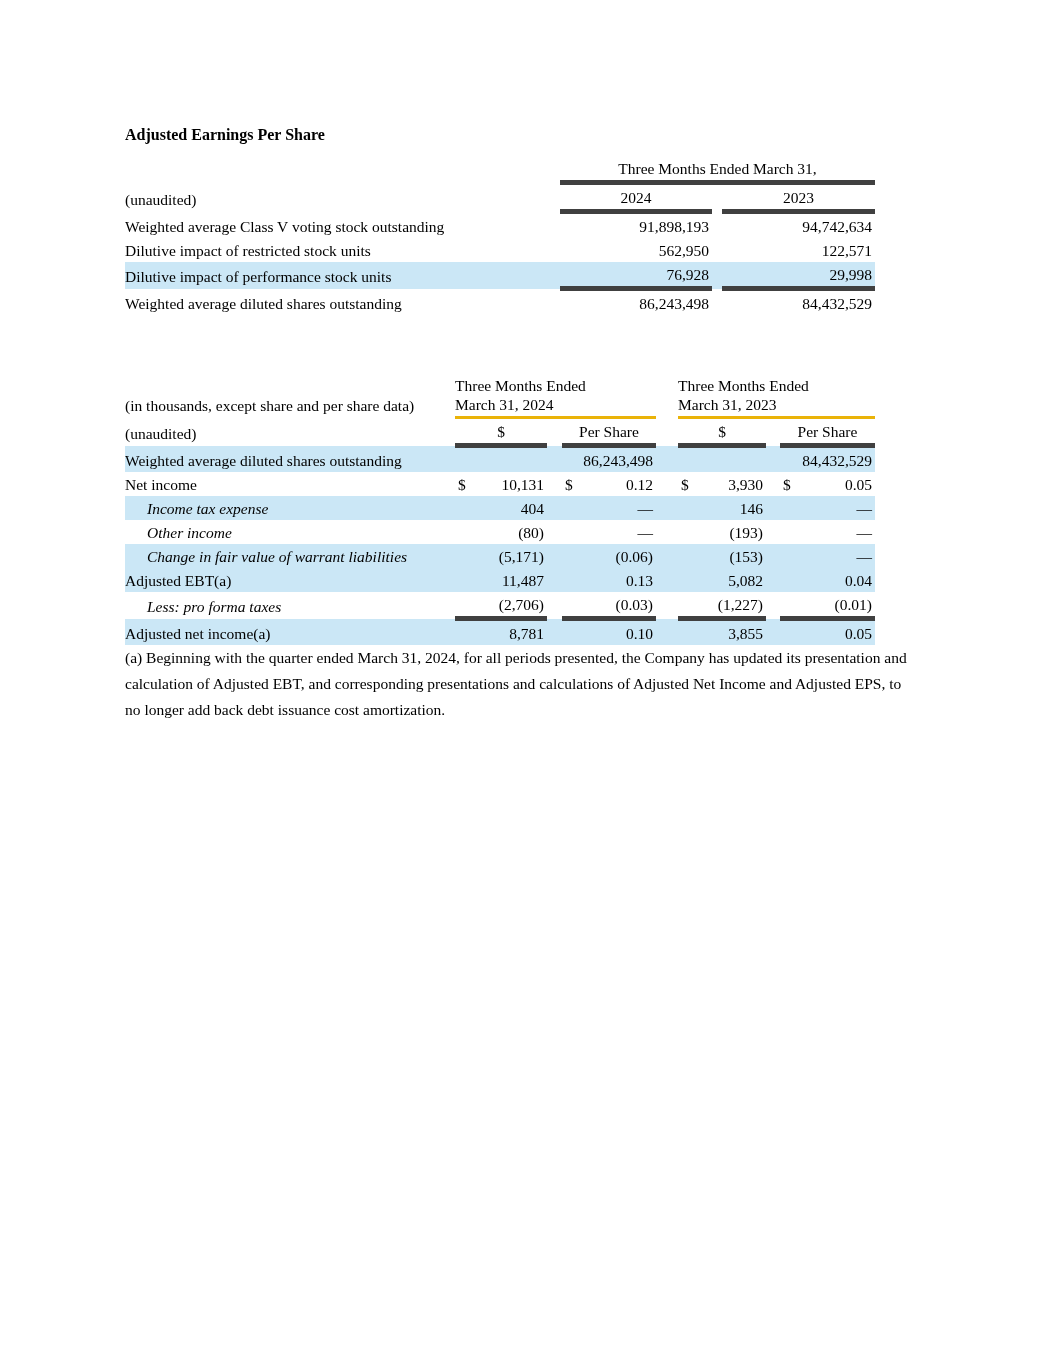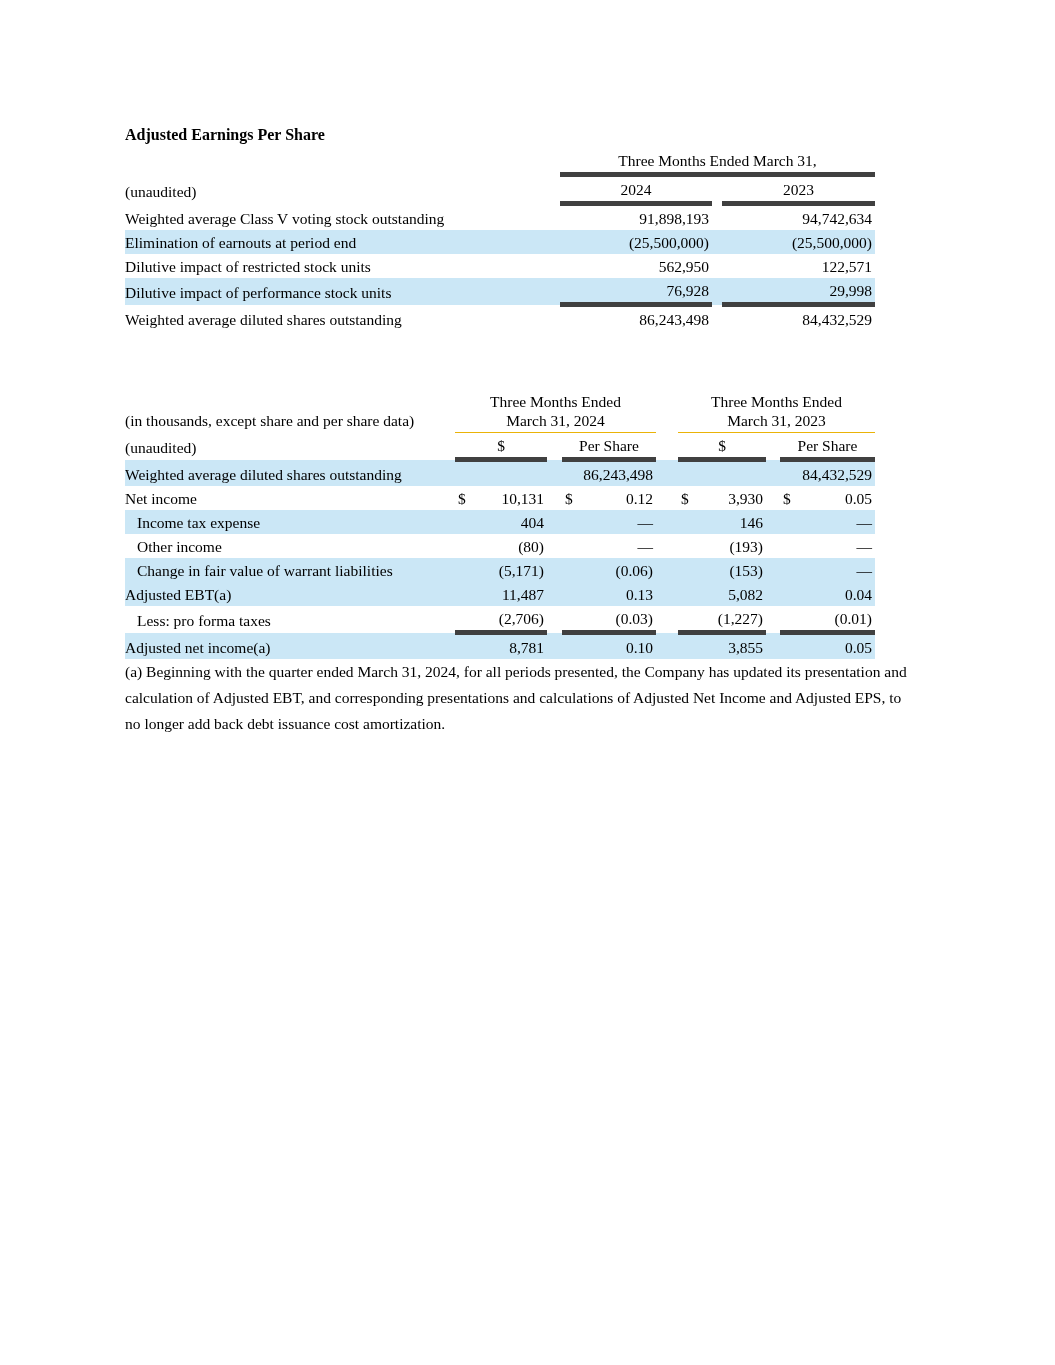--- a/index.html
+++ b/index.html
@@ -7,33 +7,33 @@
   .page {
     position: relative;
     width: 1055px;
     height: 1365px;
     background: #ffffff;
     font-family: "Liberation Serif", serif;
     color: #000000;
     overflow: hidden;
   }
   .content { position: absolute; left: 125px; top: 126px; width: 790px; }
-  .title { font-size: 16px; font-weight: bold; margin-bottom: 4px; }
+  .title { font-size: 16px; font-weight: bold; margin-bottom: 12px; }
 
   table { border-collapse: collapse; table-layout: fixed; width: 750px; font-size: 15.5px; }
   td { padding: 2.5px 0; line-height: 19px; vertical-align: bottom; overflow: visible; white-space: nowrap; }
   tr.hl td { background: var(--hl, #cbe7f6); }
 
   .lbl { text-align: left; }
-  .ind { padding-left: 12px; }
+  .ind { padding-left: 22px; font-style: italic; }
   .v   { text-align: right; padding-right: 3px; }
   .d   { text-align: left; padding-left: 3px; }
   .ctr { text-align: center; }
   .ul  { border-bottom: 5px solid #404040; }
-  .grouphead { text-align: center; border-bottom: 1px solid #eab308; margin-top: 40px; }
+  .grouphead { border-bottom: 3px solid #eab308; margin-top: 40px; }
 
   .t2 { margin-top: 58px; }
   .footnote {
     width: 782px;
     font-size: 15.5px;
     line-height: 26px;
     text-align: left;
   }
 </style>
 </head>
@@ -62,26 +62,20 @@
           <td></td>
           <td class="ctr ul">2023</td>
         </tr>
 
         <tr>
           <td class="lbl">Weighted average Class V voting stock outstanding</td>
           <td class="v">91,898,193</td>
           <td></td>
           <td class="v">94,742,634</td>
         </tr>
-        <tr class="hl">
-          <td class="lbl">Elimination of earnouts at period end</td>
-          <td class="v">(25,500,000)</td>
-          <td></td>
-          <td class="v">(25,500,000)</td>
-        </tr>
         <tr>
           <td class="lbl">Dilutive impact of restricted stock units</td>
           <td class="v">562,950</td>
           <td></td>
           <td class="v">122,571</td>
         </tr>
         <tr class="hl">
           <td class="lbl">Dilutive impact of performance stock units</td>
           <td class="v ul">76,928</td>
           <td></td>

